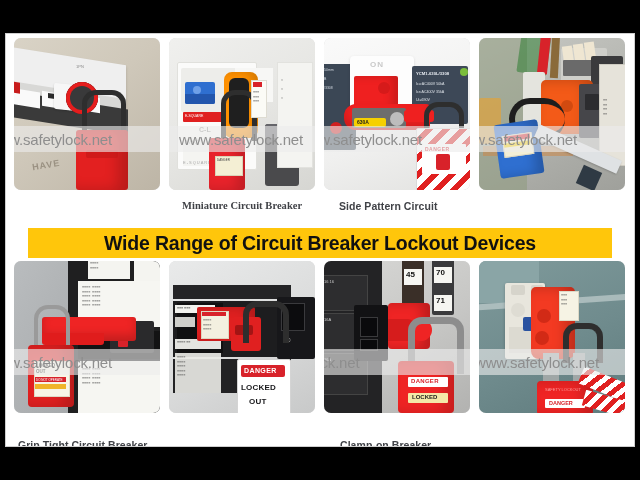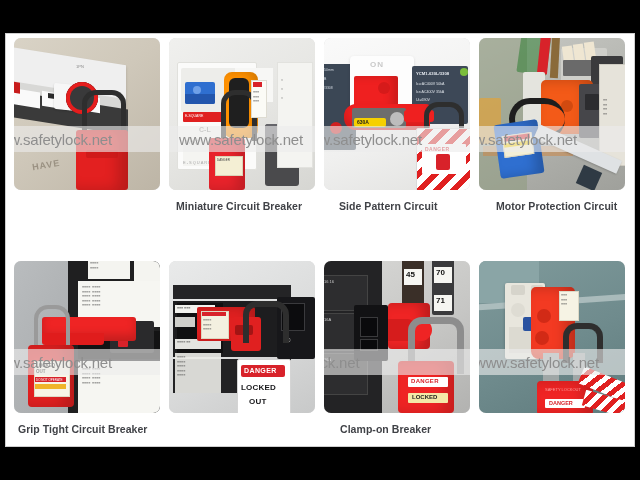--- a/index.html
+++ b/index.html
@@ -86,21 +86,21 @@
 
   .caption {
     position: absolute;
     font-size: 10.5px;
     color: #404247;
     font-weight: 600;
     letter-spacing: 0.05px;
     white-space: nowrap;
   }
   #row-top .caption { top: 162px; }
-  #row-bottom .caption { top: 162px; }
+  #row-bottom .caption { top: 178px; }
 
   
   #banner {
     position: absolute;
     left: 22px;
     top: 194px;
     width: 584px;
     height: 30px;
     background: #ffc60b;
     display: flex;
@@ -185,21 +185,21 @@
           <div style="left:96px;top:86px;width:34px;height:62px;background:#4a4a4c;border-radius:3px;"></div>
           <div style="left:96px;top:86px;width:34px;height:14px;background:#65656a;border-radius:3px 3px 0 0;"></div>
           <div style="left:100px;top:104px;width:26px;height:2px;background:#3a3a3c;"></div>
           <div style="left:108px;top:24px;width:34px;height:104px;background:#f4f4f1;border:1px solid #e2e2de;"></div>
           <div class="minitext" style="left:112px;top:40px;">○<br><br>○<br><br>○</div>
           <div class="wm off-r">
             <span>www.safetylock.net</span>
           </div>
         </div>
       </div>
-      <div class="caption" style="left:170px;">Miniature Circuit Breaker</div>
+      <div class="caption" style="left:176px;font-family:Liberation Serif, serif;">Miniature Circuit Breaker</div>
 
       <div class="tile c2">
         <div class="photo">
           <div style="inset:0;background:linear-gradient(160deg,#fafafa 0%,#f0f0ef 60%,#e2e2e0 100%);"></div>
           <div style="left:-4px;top:26px;width:36px;height:86px;background:#3b4755;border-radius:2px;"></div>
           <div class="minitext" style="left:0px;top:30px;color:#cfd6de;">50mm<br><br>B<br><br>/3308</div>
           <div style="left:6px;top:84px;width:12px;height:12px;background:#d02020;border-radius:50%;"></div>
           <div style="left:26px;top:18px;width:64px;height:58px;background:#fdfdfd;border-radius:4px;box-shadow:0 1px 3px rgba(0,0,0,.12);"></div>
           <div style="left:46px;top:22px;font-size:8px;color:#c9c9c9;font-weight:bold;letter-spacing:1px;">ON</div>
           <div style="left:88px;top:28px;width:56px;height:58px;background:#3d4857;border-radius:2px;"></div>
@@ -256,23 +256,25 @@
           <div style="left:24px;top:96px;width:28px;height:20px;background:#f4efd6;border:1px solid #ddd6bc;transform:rotate(-8deg);"></div>
           <div style="left:25px;top:97px;width:26px;height:5px;background:#d8222a;transform:rotate(-8deg);"></div>
           <div style="left:25px;top:104px;width:26px;height:4px;background:#f6d000;transform:rotate(-8deg);"></div>
           <div style="left:54px;top:104px;width:90px;height:14px;background:#dfe2e4;transform:rotate(24deg);box-shadow:0 1px 2px rgba(0,0,0,.2);"></div>
           <div style="left:100px;top:130px;width:20px;height:20px;background:#2f3a44;transform:rotate(24deg);"></div>
           <div class="wm off-l">
             <span>www.safetylock.net</span>
           </div>
         </div>
       </div>
-      <div class="caption" style="left:490px;">Motor Protection Circuit</div>
     </div>
 
+    <div id="banner">
+      <div id="banner-text">Wide Range of Circuit Breaker Lockout Devices</div>
+    </div>
 
     <div class="grid-row" id="row-bottom">
 
       <div class="tile c0">
         <div class="photo">
           <div style="inset:0;background:linear-gradient(120deg,#b9bcbe 0%,#a9acae 55%,#999c9e 100%);"></div>
           <div style="left:54px;top:-4px;width:100px;height:160px;background:#1f1f20;"></div>
           <div style="left:74px;top:-4px;width:42px;height:22px;background:#f4f4f0;"></div>
           <div class="minitext" style="left:76px;top:0px;">≡≡≡≡<br>≡≡≡≡</div>
           <div style="left:120px;top:-4px;width:32px;height:24px;background:#f4f4f0;"></div>

